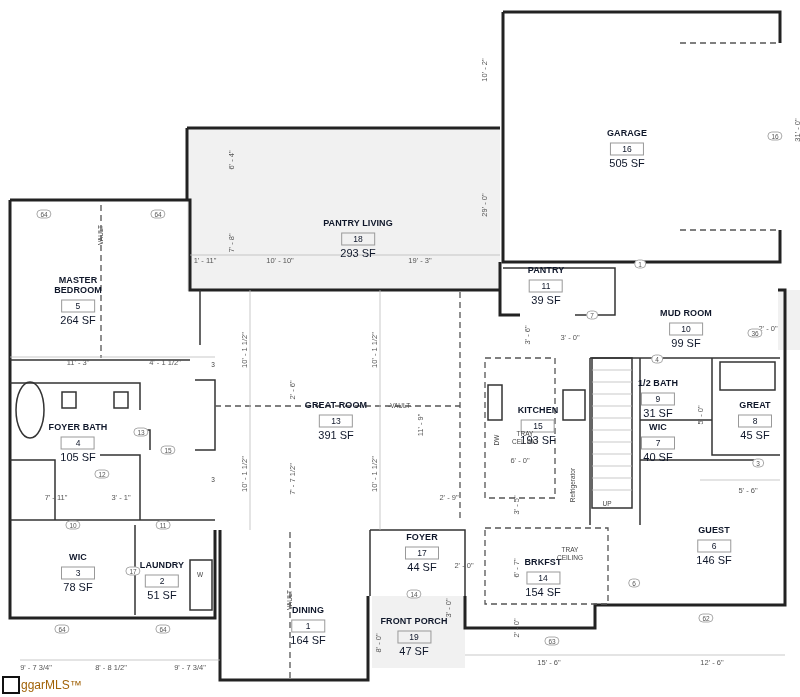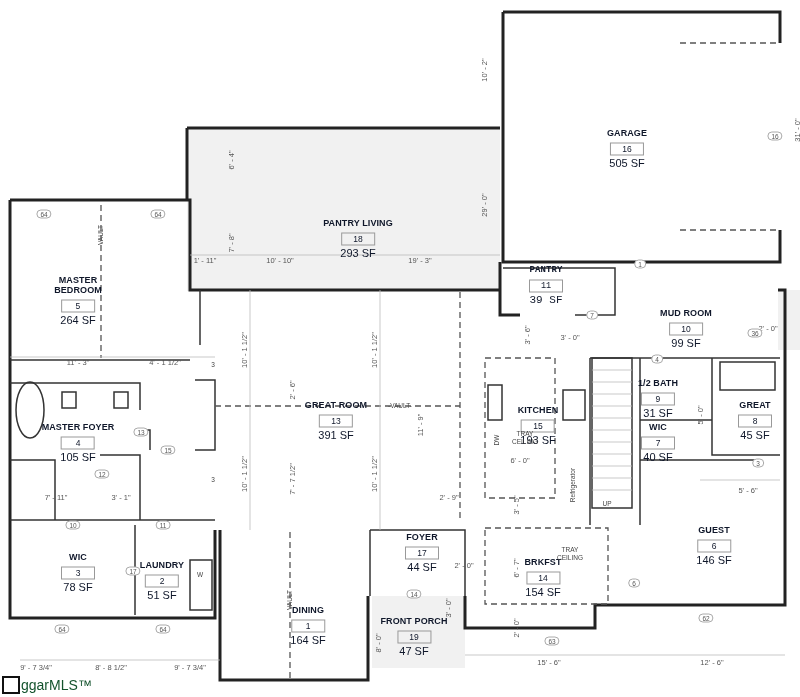--- a/index.html
+++ b/index.html
@@ -12,21 +12,21 @@
   .porch{fill:#f1f1f1;stroke:none;}
   .room{position:absolute;text-align:center;transform:translate(-50%,-50%);color:#0f172a;}
   .room .nm{font-size:9px;font-weight:bold;white-space:nowrap;letter-spacing:0.1px;}
   .room .num{display:inline-block;border:1px solid #999;font-size:8.5px;width:32px;margin:2px 0 1px 0;line-height:11px;}
   .room .sf{font-size:11px;}
   .dim{position:absolute;font-size:7.5px;color:#555;white-space:nowrap;transform:translate(-50%,-50%);}
   .dim.v{transform:translate(-50%,-50%) rotate(-90deg);}
   .tag{position:absolute;font-size:6.5px;color:#555;border:1px solid #aaa;border-radius:6px;padding:0 3px;transform:translate(-50%,-50%);background:#fff;}
   .note{position:absolute;font-size:6.5px;color:#444;text-align:center;transform:translate(-50%,-50%);line-height:8px;}
   .note.v{transform:translate(-50%,-50%) rotate(-90deg);}
-  #logo{position:absolute;left:2px;top:676px;font-size:14px;color:#14532d;display:flex;align-items:center;}
+  #logo{position:absolute;left:2px;top:676px;font-size:12px;color:#a16207;display:flex;align-items:center;}
   #logo .house{width:14px;height:14px;border:2px solid #111;margin-right:1px;position:relative;}
 </style>
 </head>
 <body>
 
 <div id="canvas">
   <svg width="800" height="697" viewBox="0 0 800 697">
 
     <rect class="porch" x="187" y="128" width="313" height="163"></rect>
     <rect class="porch" x="372" y="596" width="93" height="72"></rect>
@@ -110,28 +110,28 @@
     </g>
 
     <line class="dash" x1="680" y1="43" x2="780" y2="43"></line>
     <line class="dash" x1="680" y1="230" x2="780" y2="230"></line>
   </svg>
 
   <div id="rooms">
       <div class="room" style="left: 627px; top: 148px;"><div class="nm">GARAGE</div><div class="num">16</div><div class="sf">505 SF</div></div>
       <div class="room" style="left: 358px; top: 238px;"><div class="nm">PANTRY LIVING</div><div class="num">18</div><div class="sf">293 SF</div></div>
       <div class="room" style="left: 78px; top: 300px;"><div class="nm">MASTER<br>BEDROOM</div><div class="num">5</div><div class="sf">264 SF</div></div>
-      <div class="room" style="left: 546px; top: 285px; font-family: Liberation Mono, monospace;"><div class="nm">PANTRY</div><div class="num">11</div><div class="sf">39 SF</div></div>
+      <div class="room" style="left: 546px; top: 285px;"><div class="nm">PANTRY</div><div class="num">11</div><div class="sf">39 SF</div></div>
       <div class="room" style="left: 686px; top: 328px;"><div class="nm">MUD ROOM</div><div class="num">10</div><div class="sf">99 SF</div></div>
       <div class="room" style="left: 336px; top: 420px;"><div class="nm">GREAT ROOM</div><div class="num">13</div><div class="sf">391 SF</div></div>
       <div class="room" style="left: 538px; top: 425px;"><div class="nm">KITCHEN</div><div class="num">15</div><div class="sf">193 SF</div></div>
       <div class="room" style="left: 658px; top: 398px;"><div class="nm">1/2 BATH</div><div class="num">9</div><div class="sf">31 SF</div></div>
       <div class="room" style="left: 755px; top: 420px;"><div class="nm">GREAT</div><div class="num">8</div><div class="sf">45 SF</div></div>
       <div class="room" style="left: 658px; top: 442px;"><div class="nm">WIC</div><div class="num">7</div><div class="sf">40 SF</div></div>
-      <div class="room" style="left: 78px; top: 442px;"><div class="nm">MASTER FOYER</div><div class="num">4</div><div class="sf">105 SF</div></div>
+      <div class="room" style="left: 78px; top: 442px;"><div class="nm">FOYER BATH</div><div class="num">4</div><div class="sf">105 SF</div></div>
       <div class="room" style="left: 714px; top: 545px;"><div class="nm">GUEST</div><div class="num">6</div><div class="sf">146 SF</div></div>
       <div class="room" style="left: 422px; top: 552px;"><div class="nm">FOYER</div><div class="num">17</div><div class="sf">44 SF</div></div>
       <div class="room" style="left: 543px; top: 577px;"><div class="nm">BRKFST</div><div class="num">14</div><div class="sf">154 SF</div></div>
       <div class="room" style="left: 78px; top: 572px;"><div class="nm">WIC</div><div class="num">3</div><div class="sf">78 SF</div></div>
       <div class="room" style="left: 162px; top: 580px;"><div class="nm">LAUNDRY</div><div class="num">2</div><div class="sf">51 SF</div></div>
       <div class="room" style="left: 308px; top: 625px;"><div class="nm">DINING</div><div class="num">1</div><div class="sf">164 SF</div></div>
       <div class="room" style="left: 414px; top: 636px;"><div class="nm">FRONT PORCH</div><div class="num">19</div><div class="sf">47 SF</div></div>
     </div>
   <div id="dims">
       <div class="dim v" style="left: 484px; top: 70px;">10' - 2"</div>

